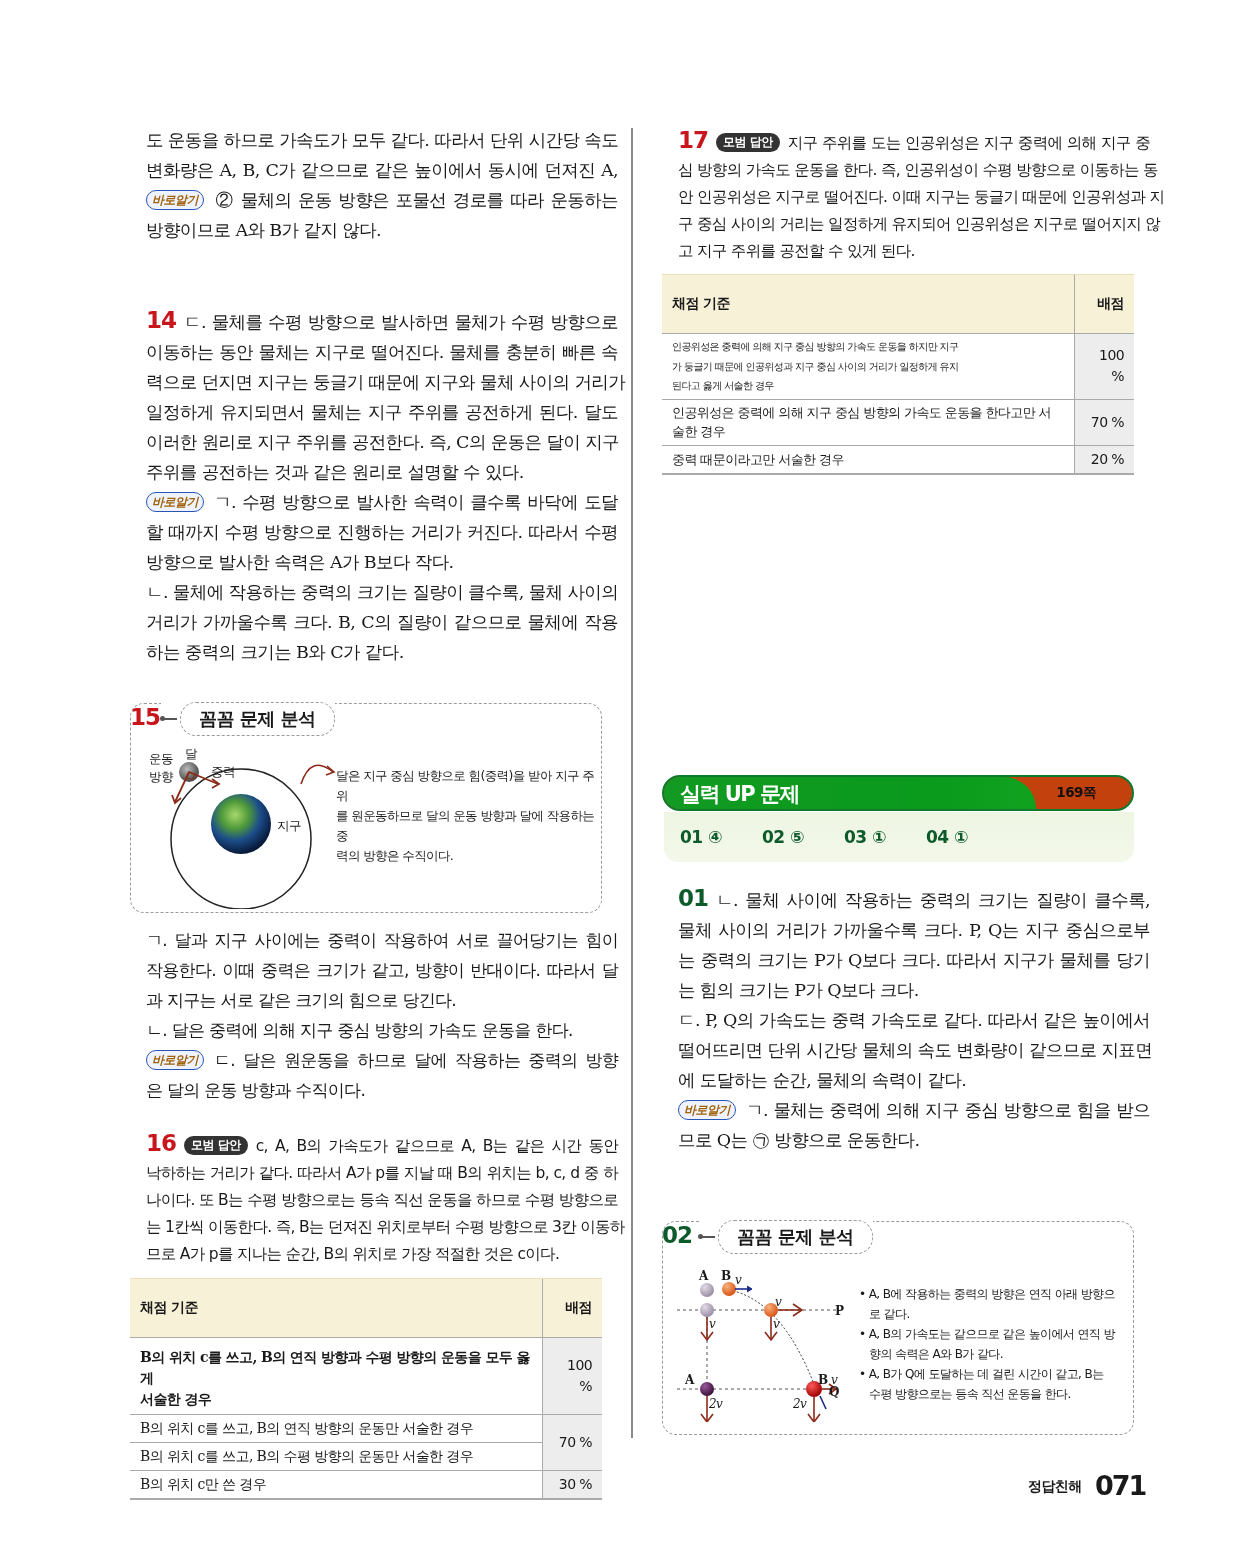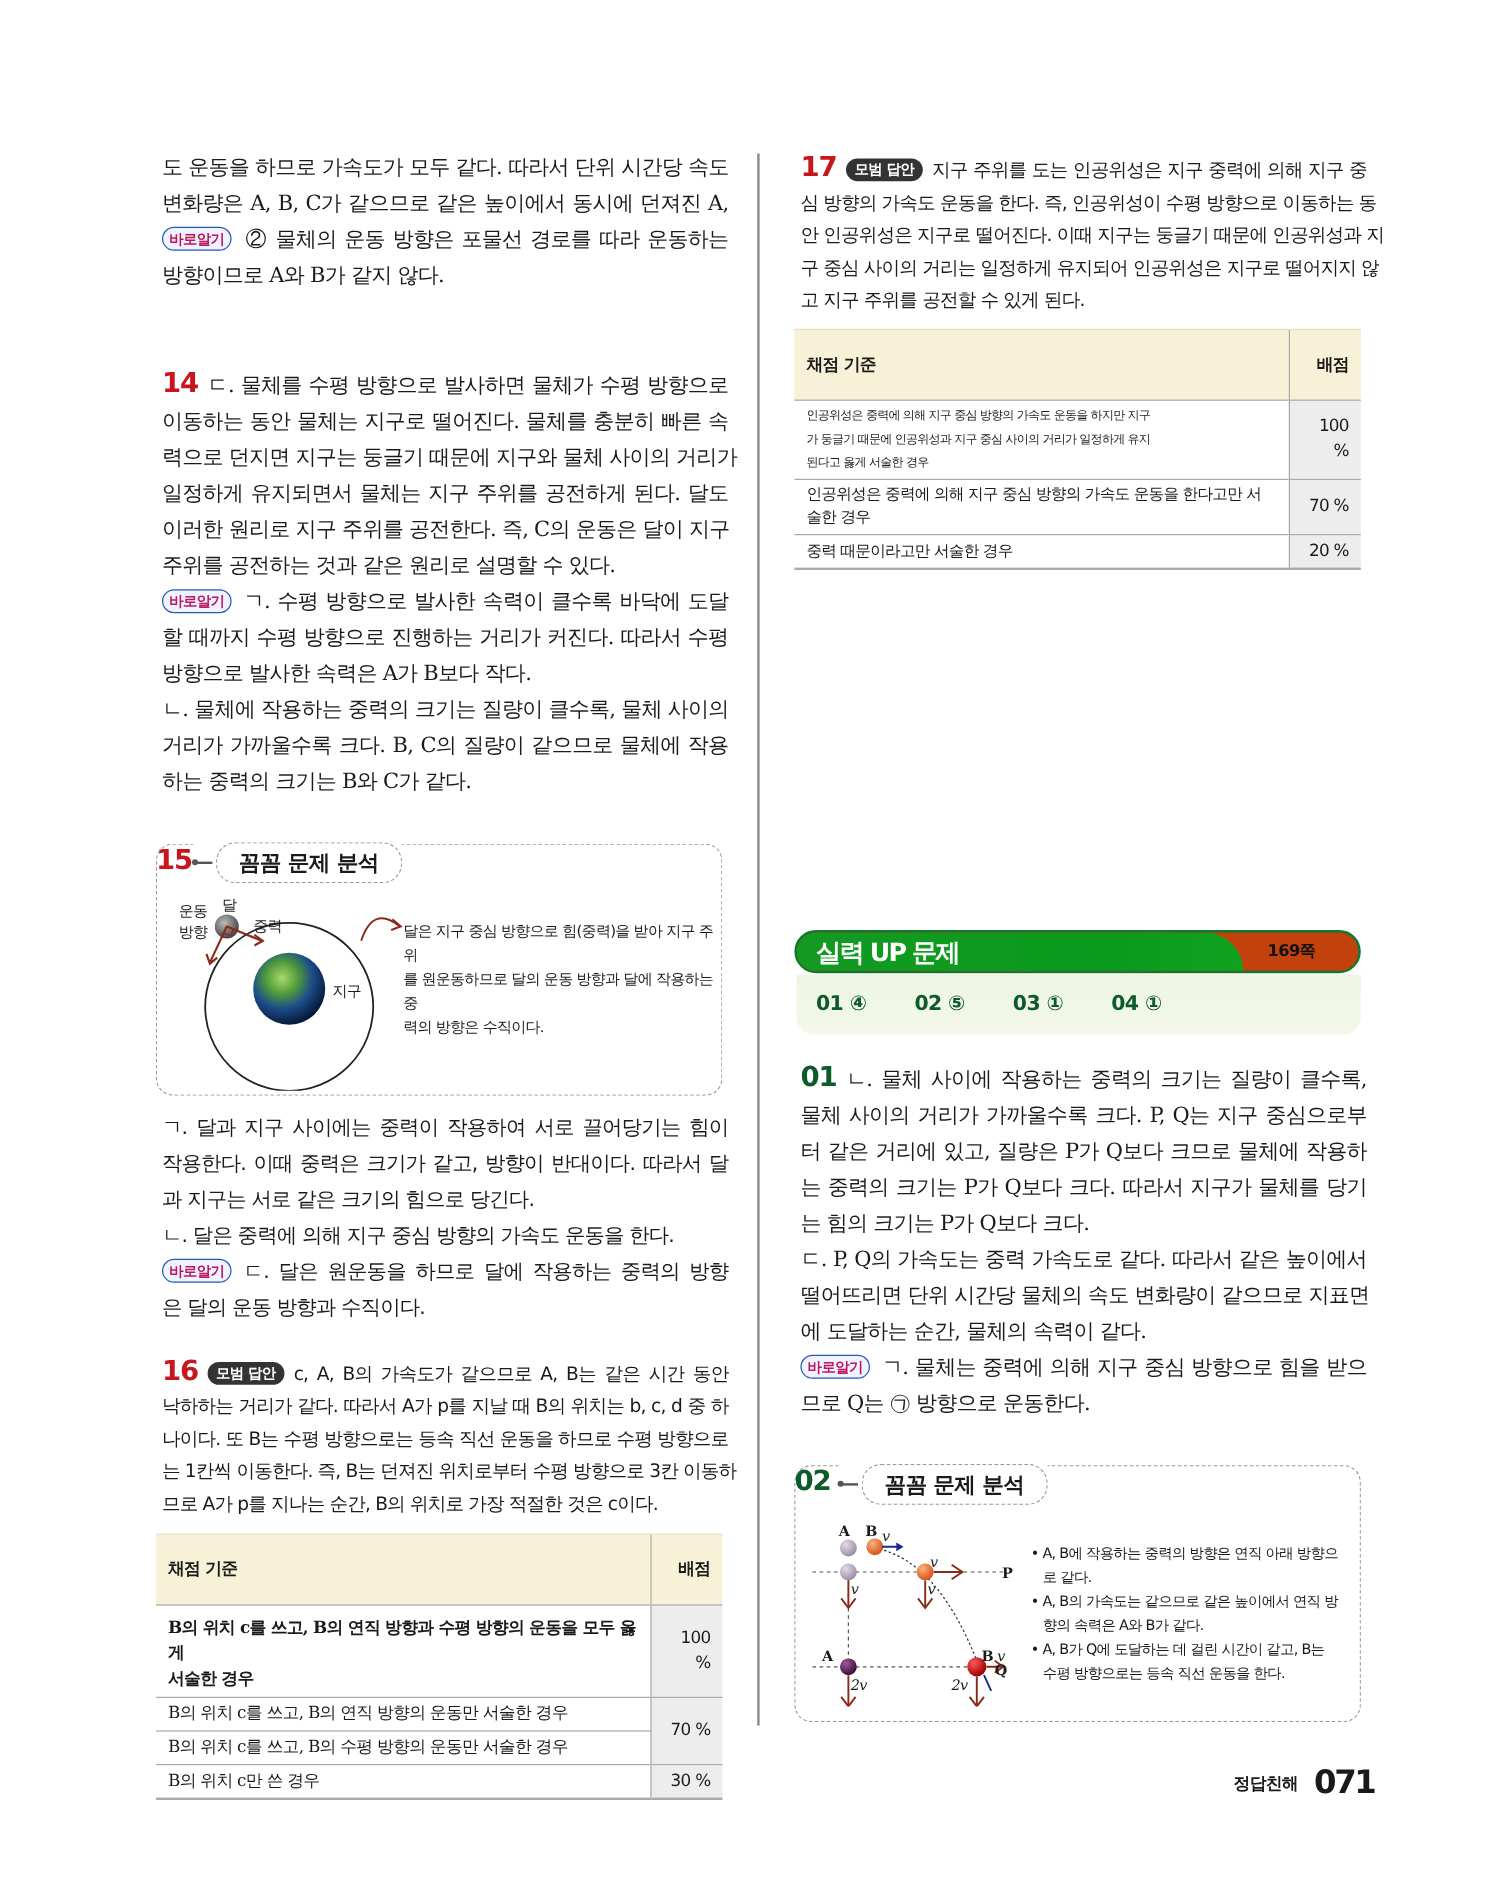--- a/index.html
+++ b/index.html
@@ -5,29 +5,29 @@
   * { box-sizing: border-box; margin: 0; padding: 0; }
   html, body { width: 1240px; height: 1565px; background: #ffffff; }
   body { position: relative; font-family: "DejaVu Sans", sans-serif; color: #1a1a1a; overflow: hidden; }
 
   .col { position: absolute; top: 0; }
   .col-left { left: 130px; width: 472px; }
   .col-right { left: 662px; width: 472px; }
   .divider { position: absolute; left: 631px; top: 128px; width: 2px; height: 1310px; background: #8a8a8a; }
 
   .serif { font-family: "DejaVu Serif", serif; }
-  .p { position: absolute; left: 5px; width: 472px; font-size: 17.5px; line-height: 30px; text-align: justify; letter-spacing: -0.6px; }
+  .p { position: absolute; left: 16px; width: 472px; font-size: 17.5px; line-height: 30px; text-align: justify; letter-spacing: -0.6px; }
   .p-sans { font-size: 15.5px; line-height: 27px; letter-spacing: -0.7px; }
   .line { display: block; white-space: nowrap; text-align-last: justify; }
   .line.last { text-align-last: left; }
 
   .qnum { font-family: "DejaVu Sans", sans-serif; font-weight: bold; font-size: 23px; color: #c8161d; margin-right: 8px; letter-spacing: -1px; }
   .qnum.green { color: #0d5a2a; }
 
-  .badge-blue { display: inline-block; font-family: "DejaVu Sans", sans-serif; font-size: 12px; font-weight: bold; color: #be185d; border: 1.5px solid #2a55b8; border-radius: 11px; padding: 0 5px; line-height: 18px; margin-right: 10px; vertical-align: 2px; background: #eef3ff; letter-spacing: -0.5px; }
+  .badge-blue { display: inline-block; font-family: "DejaVu Sans", sans-serif; font-size: 12px; font-weight: bold; color: #a16207; border: 1.5px solid #2a55b8; border-radius: 11px; padding: 0 5px; line-height: 18px; margin-right: 10px; vertical-align: 2px; background: #eef3ff; letter-spacing: -0.5px; font-style: italic; }
   .badge-dark { display: inline-block; font-family: "DejaVu Sans", sans-serif; font-size: 12px; font-weight: bold; color: #fff; background: #333; border-radius: 10px; padding: 0 7px; line-height: 19px; margin-right: 8px; vertical-align: 2px; letter-spacing: -0.5px; }
 
   
   .analysis { position: absolute; left: 0; width: 472px; border: 1.5px dashed #9a9a9a; border-radius: 14px; }
   .analysis-head { position: absolute; left: -2px; top: -14px; display: flex; align-items: center; background: #fff; }
   .analysis-pill { border: 1.5px dashed #9a9a9a; border-radius: 16px; padding: 4px 18px; font-size: 18px; font-weight: bold; background: #fff; letter-spacing: -0.5px; }
   .analysis-link { width: 14px; height: 1.5px; background: #555; margin: 0 3px 0 2px; position: relative; }
   .analysis-link::before { content: ""; position: absolute; left: -3px; top: -2px; width: 5px; height: 5px; border-radius: 50%; background: #555; }
 
   .note { position: absolute; font-size: 12.5px; line-height: 20px; letter-spacing: -0.6px; }
@@ -213,21 +213,20 @@
   <div class="answers" style="top:812px;">
     <span class="ans"><span>01</span> <span>④</span></span>
     <span class="ans"><span>02</span> <span>⑤</span></span>
     <span class="ans"><span>03</span> <span>①</span></span>
     <span class="ans"><span>04</span> <span>①</span></span>
   </div>
 
   <div class="p serif" style="top:883px;">
     <span class="line"><span class="qnum green">01</span><span>ㄴ. 물체 사이에 작용하는 중력의 크기는 질량이 클수록,</span></span>
     <span class="line">물체 사이의 거리가 가까울수록 크다. P, Q는 지구 중심으로부</span>
-    <span class="line">터 같은 거리에 있고, 질량은 P가 Q보다 크므로 물체에 작용하</span>
     <span class="line">는 중력의 크기는 P가 Q보다 크다. 따라서 지구가 물체를 당기</span>
     <span class="line last">는 힘의 크기는 P가 Q보다 크다.</span>
     <span class="line">ㄷ. P, Q의 가속도는 중력 가속도로 같다. 따라서 같은 높이에서</span>
     <span class="line">떨어뜨리면 단위 시간당 물체의 속도 변화량이 같으므로 지표면</span>
     <span class="line last">에 도달하는 순간, 물체의 속력이 같다.</span>
     <span class="line"><span class="badge-blue">바로알기</span><span>ㄱ. 물체는 중력에 의해 지구 중심 방향으로 힘을 받으</span></span>
     <span class="line last">므로 Q는 ㉠ 방향으로 운동한다.</span>
   </div>
 
   <div class="qnum green" style="position:absolute; left:0; top:1222px; margin:0;">02</div>

